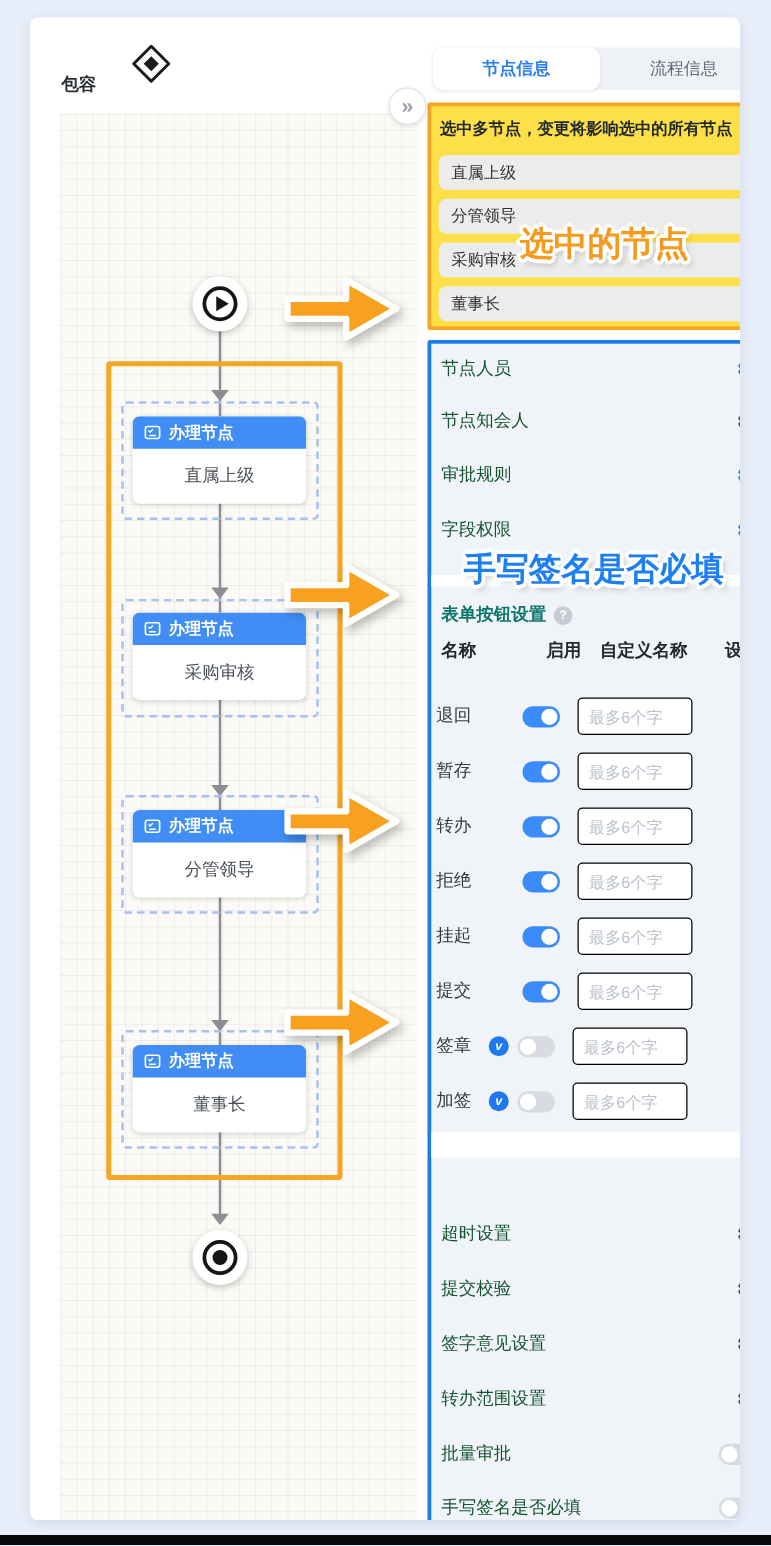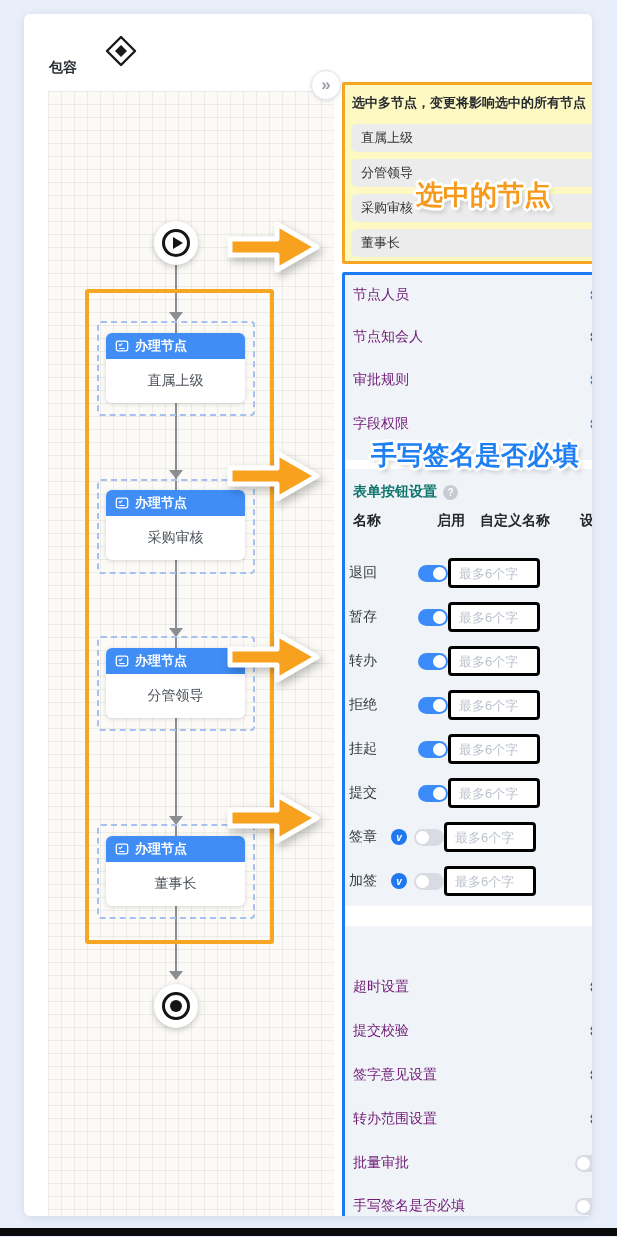--- a/index.html
+++ b/index.html
@@ -63,47 +63,47 @@
     color:#9aa0a8; font-size:17px; font-weight:bold; z-index:6; }
 
   
   .tabbar { position:absolute; left:322px; top:24px; width:268px; height:34px;
     background:#eef1f5; border-radius:8px; display:flex; }
   .tab { flex:1; display:flex; align-items:center; justify-content:center;
     font-size:13.5px; color:#5f6b7a; border-radius:8px; }
   .tab.active { background:#fff; color:#2b7df0; font-weight:bold; box-shadow:0 1px 3px rgba(0,0,0,.08); }
 
   .orange-box { position:absolute; left:318px; top:68px; width:274px; height:182px;
-    background:#fef9c3; border:3px solid #f5a623; border-radius:2px; }
+    background:#fde047; border:3px solid #f5a623; border-radius:2px; }
   .notice { position:absolute; left:7px; top:9px; font-size:13px; font-weight:bold; color:#24292f; }
   .pill { position:absolute; left:6px; width:256px; height:28px; background:#ececec; border-radius:6px;
     display:flex; align-items:center; padding-left:10px; font-size:13px; color:#333; }
 
   .blue-box { position:absolute; left:318px; top:258px; width:274px; height:955px;
     background:#f0f4f9; border:3px solid #1c7bf2; border-radius:2px; }
   .row { position:absolute; left:8px; right:8px; height:24px; display:flex; align-items:center; }
-  .row .lbl { font-size:14px; color:#701a75; }
+  .row .lbl { font-size:14px; color:#14532d; }
   .row .right { margin-left:auto; display:flex; align-items:center; }
   .divider { position:absolute; left:0; width:268px; background:#fff; }
 
   .sec-title { font-size:14px; font-weight:bold; color:#0f766e; }
   .help-dot { width:15px; height:15px; border-radius:50%; background:#c7ccd4; color:#fff;
     font-size:10px; font-weight:bold; display:inline-flex; align-items:center; justify-content:center; margin-left:6px; }
   .caret { font-size:9px; color:#9aa2ae; margin-left:6px; }
 
   .thead { position:absolute; left:0; right:0; height:24px; font-size:14px; font-weight:bold; color:#24292f;padding-left:34px; }
   .thead span { position:absolute; top:3px; }
 
   .fb-row { position:absolute; left:4px; right:4px; height:32px; display:flex; align-items:center; }
   .fb-row .lbl { width:58px; font-size:14px; color:#333a42; }
   .fb-badge { width:16px; height:16px; border-radius:50%; background:#1f78f0; color:#fff;
     font-size:10px; font-style:italic; font-weight:bold; display:inline-flex; align-items:center; justify-content:center;
     margin-right:4px; }
   .fb-row .tg { margin-left:11px; }
-  .fb-row input { width:92px; height:30px; border:3px solid #000000; border-radius:4px;
+  .fb-row input { margin-left:14px; width:92px; height:30px; border:1px solid #000000; border-radius:4px;
     background:#fff; font-size:13px; padding:0 8px; color:#333; outline:none; }
   .fb-row input::placeholder { color:#bcc2cc; }
   .fb-row .gear-slot { margin-left:auto; width:16px; display:flex; justify-content:center; }
 
   .toggle { width:30px; height:17px; border-radius:9px; position:relative; flex:none; }
   .toggle.on { background:#3b8cfa; }
   .toggle.off { background:#d8dce2; }
   .toggle .knob { position:absolute; top:2px; width:13px; height:13px; border-radius:50%; background:#fff; }
   .toggle.on .knob { right:2px; }
   .toggle.off .knob { left:2px; }
@@ -213,20 +213,24 @@
       <polygon points="3,24 50,24 50,9 90,32 50,55 50,40 3,40" fill="#f7a11f" stroke="#fff" stroke-width="5" stroke-linejoin="round"></polygon>
     </svg>
   <svg class="big-arrow" style="top:772px" viewBox="0 0 95 64">
       <polygon points="3,24 50,24 50,9 90,32 50,55 50,40 3,40" fill="#f7a11f" stroke="#fff" stroke-width="5" stroke-linejoin="round"></polygon>
     </svg>
 
   <div class="collapse-btn">
       <span>»</span>
     </div>
 
+  <div class="tabbar">
+    <div class="tab active">节点信息</div>
+    <div class="tab">流程信息</div>
+  </div>
 
   <div class="orange-box">
     <div class="notice">选中多节点，变更将影响选中的所有节点</div>
     <div class="pill" style="top:39px">直属上级</div>
     <div class="pill" style="top:74px">分管领导</div>
     <div class="pill" style="top:109px">采购审核</div>
     <div class="pill" style="top:144px">董事长</div>
   </div>
 
   <div class="blue-box">

